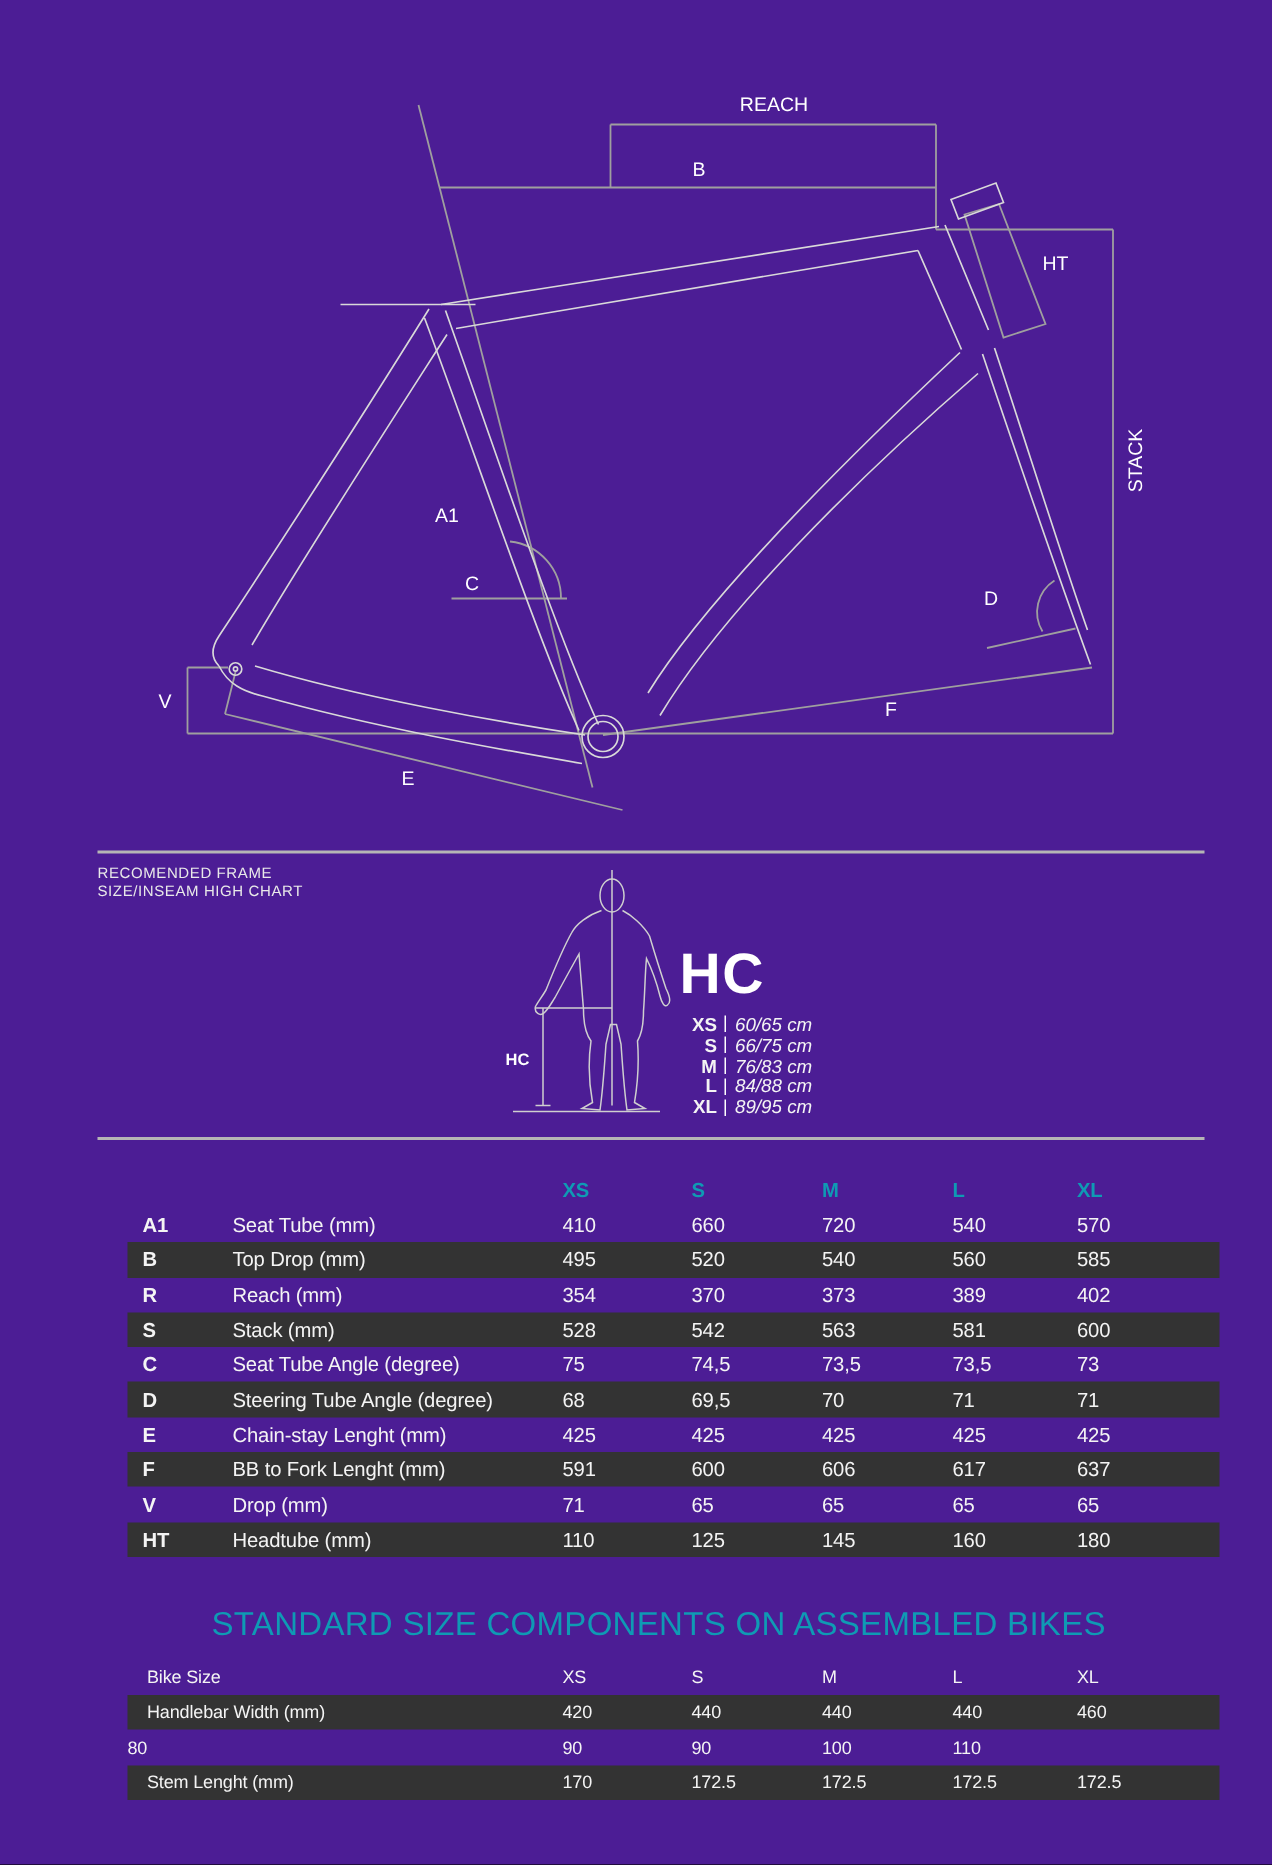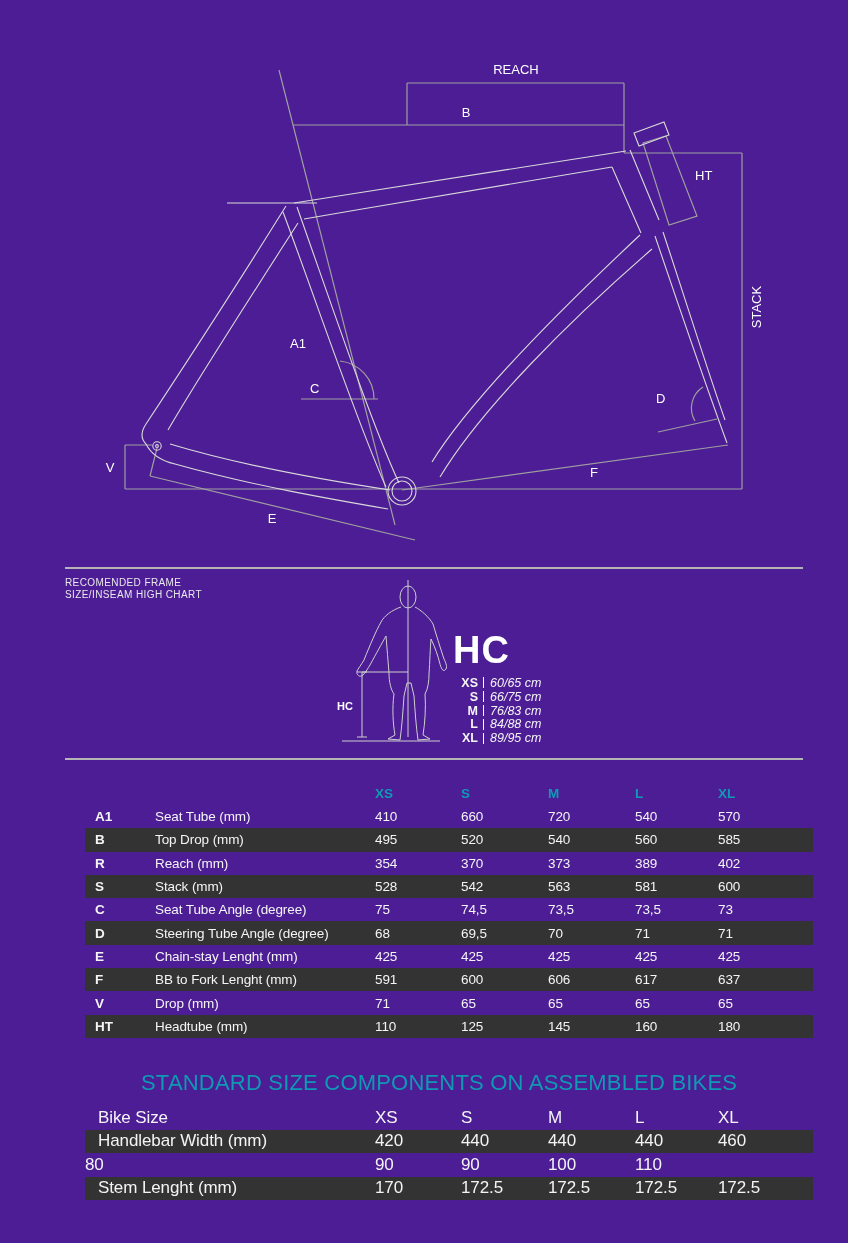--- a/index.html
+++ b/index.html
@@ -40,21 +40,21 @@
   .geo-header,.geo-row{display:grid;grid-template-columns:70px 220px 86px 87px 87px 83px 95px;align-items:center;}
   .geo-header{height:24px;}
   .geo-row{height:23.3px;}
   .geo-row.striped{background:var(--stripe);}
   .geo-col-head{color:var(--teal);font-weight:bold;}
   .geo-code{padding-left:10px;font-weight:bold;}
   .comp-title{
     position:absolute;left:93px;top:1070px;font-size:22px;font-weight:normal;
     color:var(--teal);letter-spacing:.2px;margin-left:48px;
   }
-  .comp-table{position:absolute;left:85px;top:1106px;width:728px;font-size:17px;letter-spacing:-.1px;}
+  .comp-table{position:absolute;left:85px;top:1106px;width:728px;font-size:12px;letter-spacing:-.1px;}
   .comp-header,.comp-row{display:grid;grid-template-columns:290px 86px 87px 87px 83px 95px;align-items:center;height:23.5px;}
   .comp-row.striped{background:var(--stripe);}
   .comp-label,.comp-bike-size{padding-left:13px;}
 </style>
 </head>
 <body>
 
 <div class="page">
 
   <svg class="frame-diagram" width="848" height="565" viewBox="0 0 848 565">

